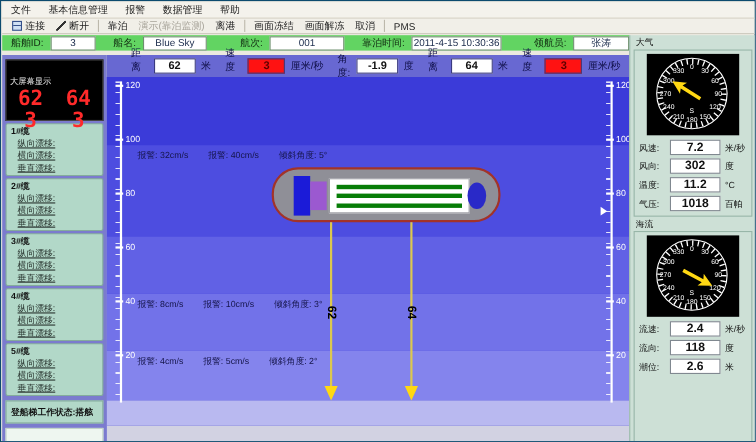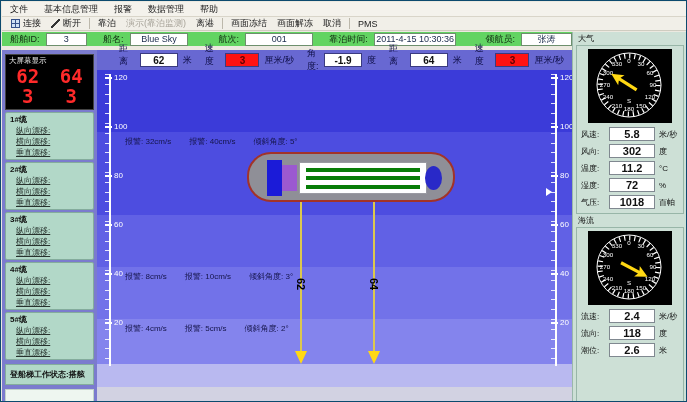--- a/index.html
+++ b/index.html
@@ -29,21 +29,21 @@
   .infobar { position:absolute; left:1px; top:31px; width:570px; height:14px;
              background:#62d462; display:flex; align-items:center; font-size:9px; color:#102a10;
              padding-left:8px; gap:6px; }
   .infobar .lbl { white-space:nowrap; }
   .ibox { background:#fff; border:1px solid #6d8f6d; height:13px; font-size:9px;
           color:#203050; display:flex; align-items:center; justify-content:center; }
 
   
   .left { position:absolute; left:1px; top:49px; width:95px; height:352px; background:#7b7bce; }
   .bigdisplay { margin:4px 3px 2px 3px; height:56px; background:#000; border:1px solid #444; }
-  .bigdisplay .ttl { color:#e8e8e8; font-size:7.5px; padding:1px 0 0 3px; }
+  .bigdisplay .ttl { color:#e8e8e8; font-size:7.5px; padding:14px 0 0 3px; }
   .ledrow { display:flex; justify-content:space-around; line-height:20px;
             font-family:"DejaVu Sans Mono",monospace; font-weight:bold; font-size:19px; color:#ff2a2a; }
   .cable { margin:2px 3px; background:#b2d8c8; border:1px solid #84ac9c; border-radius:2px;
            padding:0 0 1px 0; }
   .cable .hd { font-size:8px; font-weight:bold; color:#111; padding:1px 0 0 4px; }
   .cable .rw { font-size:8px; color:#28332e; padding-left:10px; line-height:11px;text-decoration:underline; }
   .gangway { margin:4px 3px 0 3px; background:#b2d8c8; border:1px solid #84ac9c;
              font-size:8px; font-weight:bold; color:#111; padding:4px 2px 4px 4px;
              display:flex; gap:0; }
   .leftfill { margin:4px 3px 0 3px; height:14px; background:#eef6f0; border:1px solid #c2d4c8; }
@@ -346,37 +346,32 @@
           <text x="20" y="26" text-anchor="middle">300</text>
           <text x="29" y="17" text-anchor="middle">330</text>
           <text x="41" y="54" text-anchor="middle">S</text>
           <g transform="rotate(302,41,36)">
             <polygon points="41,15 35,27 39.4,25 39.4,45 42.6,45 42.6,25 47,27" fill="#ffd813"></polygon>
           </g>
         </svg>
       </div>
       <div class="rrow">
         <span class="rl">风速:</span>
-        <span class="rv">5.8</span>
+        <span class="rv">7.2</span>
         <span class="ru">米/秒</span>
       </div>
       <div class="rrow">
         <span class="rl">风向:</span>
         <span class="rv">302</span>
         <span class="ru">度</span>
       </div>
       <div class="rrow">
         <span class="rl">温度:</span>
         <span class="rv">11.2</span>
         <span class="ru">°C</span>
-      </div>
-      <div class="rrow">
-        <span class="rl">湿度:</span>
-        <span class="rv">72</span>
-        <span class="ru">%</span>
       </div>
       <div class="rrow">
         <span class="rl">气压:</span>
         <span class="rv">1018</span>
         <span class="ru">百帕</span>
       </div>
     </div>
 
     <div class="rp-title">海流</div>
     <div class="group grow">

